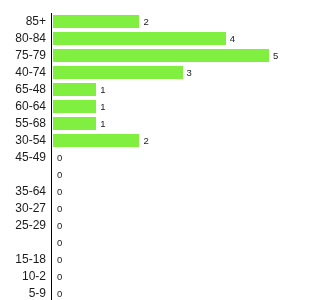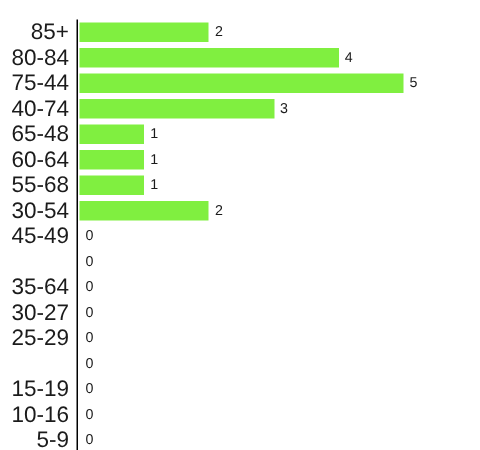--- a/index.html
+++ b/index.html
@@ -31,21 +31,21 @@
     width: 300px;
   }
   .cat-label {
     position: absolute;
     left: 0;
     top: 0;
     width: 46px;
     height: 17px;
     line-height: 17px;
     text-align: right;
-    font-size: 15px;
+    font-size: 12px;
     color: #1b1b1b;
     white-space: nowrap;
   }
   .plot {
     position: absolute;
     left: 51px;
     top: 0;
     height: 17px;
     right: 0;
   }
@@ -87,21 +87,21 @@
         </div>
       </div>
       <div class="row">
         <div class="cat-label">80-84</div>
         <div class="plot">
           <div class="bar" style="width: 172.8px; background: rgb(128, 239, 64);"></div>
           <div class="val-label" style="left: 178.8px; color: rgb(27, 27, 27);">4</div>
         </div>
       </div>
       <div class="row">
-        <div class="cat-label">75-44</div>
+        <div class="cat-label">75-79</div>
         <div class="plot">
           <div class="bar" style="width: 216px; background: rgb(128, 239, 64);"></div>
           <div class="val-label" style="left: 222px; color: rgb(27, 27, 27);">5</div>
         </div>
       </div>
       <div class="row">
         <div class="cat-label">40-74</div>
         <div class="plot">
           <div class="bar" style="width: 129.6px; background: rgb(128, 239, 64);"></div>
           <div class="val-label" style="left: 135.6px; color: rgb(27, 27, 27);">3</div>
@@ -163,27 +163,27 @@
         <div class="plot">
           <div class="val-label" style="left: 6px; color: rgb(27, 27, 27);">0</div>
         </div>
       </div>
       <div class="row">
         <div class="plot">
           <div class="val-label" style="left: 6px; color: rgb(27, 27, 27);">0</div>
         </div>
       </div>
       <div class="row">
-        <div class="cat-label">15-19</div>
+        <div class="cat-label">15-18</div>
         <div class="plot">
           <div class="val-label" style="left: 6px; color: rgb(27, 27, 27);">0</div>
         </div>
       </div>
       <div class="row">
-        <div class="cat-label">10-16</div>
+        <div class="cat-label">10-2</div>
         <div class="plot">
           <div class="val-label" style="left: 6px; color: rgb(27, 27, 27);">0</div>
         </div>
       </div>
       <div class="row">
         <div class="cat-label">5-9</div>
         <div class="plot">
           <div class="val-label" style="left: 6px; color: rgb(27, 27, 27);">0</div>
         </div>
       </div>

